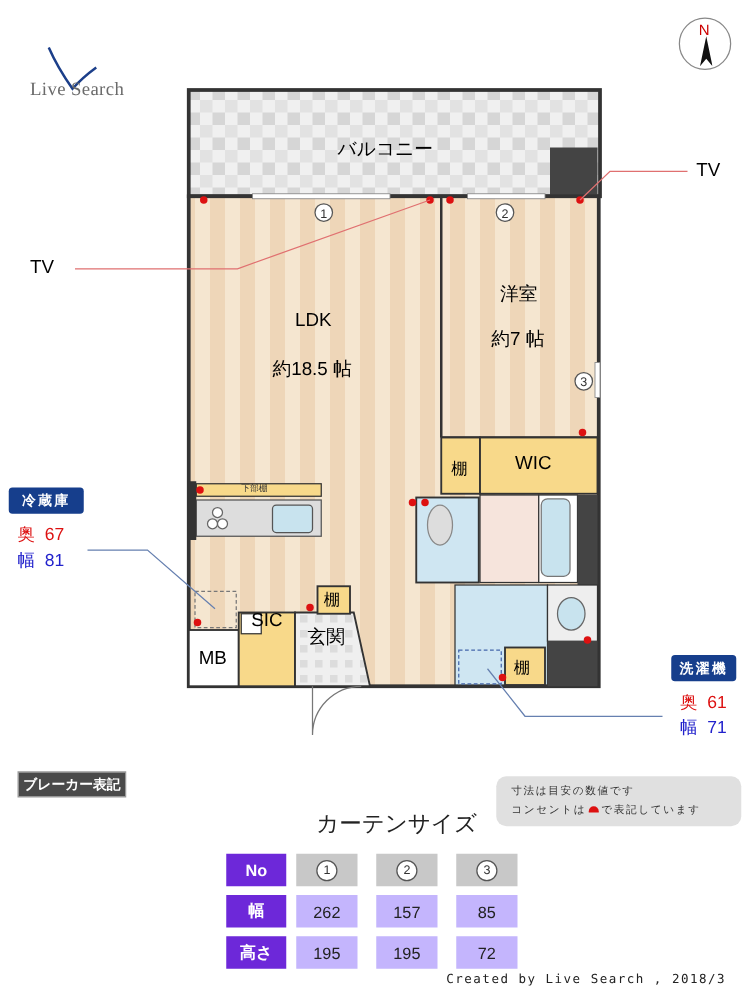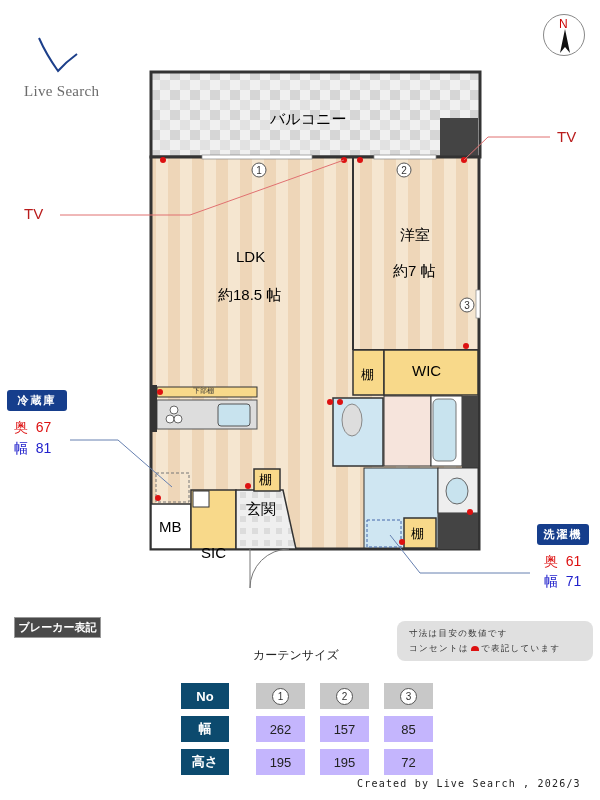--- a/index.html
+++ b/index.html
@@ -1,34 +1,34 @@
 <!DOCTYPE html>
 <html><head>
 <meta charset="utf-8">
 <style>
   * { box-sizing: border-box; margin: 0; padding: 0; }
   body { width: 600px; height: 800px; background: #ffffff; position: relative; overflow: hidden; font-family: "DejaVu Sans", sans-serif; }
   .abs { position: absolute; }
-  .logo-text { left: 24px; top: 83px; font-family: "Liberation Serif", serif; font-size: 15px; color: #6b6b6b; letter-spacing: 0.3px; }
+  .logo-text { left: 24px; top: 64px; font-family: "Liberation Serif", serif; font-size: 15px; color: #6b6b6b; letter-spacing: 0.3px; }
   .compass { left: 543px; top: 14px; width: 42px; height: 42px; border: 1px solid #888; border-radius: 50%; background: #fff; }
   .compass-n { position: absolute; left: 15px; top: 2px; font-size: 12px; color: #cc0000; font-family: "Liberation Sans", sans-serif; }
-  .tv-label { font-size: 15px; color: #b91c1c; font-family: "Liberation Sans", sans-serif; }
+  .tv-label { font-size: 15px; color: #000000; font-family: "Liberation Sans", sans-serif; }
   .room-label { font-size: 15px; color: #000000; text-align: center; font-family: "Liberation Sans", sans-serif; }
   .badge { background: #163e8c; color: #fff; font-size: 11px; font-weight: bold; padding: 3px 6px; border-radius: 3px; letter-spacing: 2px; text-align: center; font-family: "DejaVu Sans", sans-serif; }
   .dim-row { font-size: 14px; font-family: "Liberation Sans", sans-serif; }
   .dim-red { color: #dd1111; }
   .dim-blue { color: #2222cc; }
   .breaker { left: 14px; top: 617px; width: 87px; border: 1px solid #999; }
   .breaker-head { background: #4a4a4a; color: #fff; font-size: 11px; text-align: center; padding: 2px 0; font-weight: bold; }
   .breaker-val { background: #fff; color: #dd1111; font-size: 16px; text-align: center; padding: 3px 0; font-family: "Liberation Sans", sans-serif; }
   .note { left: 397px; top: 621px; width: 196px; height: 40px; background: #e0e0e0; border-radius: 8px; padding: 5px 12px; font-size: 8.5px; line-height: 15px; color: #333; letter-spacing: 1.3px; }
-  .curtain-title { left: 253px; top: 647px; font-size: 12px; color: #222; }
+  .curtain-title { left: 253px; top: 647px; font-size: 18px; color: #222; }
   .ct { left: 181px; top: 683px; }
   .ct-row { display: flex; margin-bottom: 7px; }
-  .ct-head { width: 48px; height: 26px; background: #0c4a6e; color: #fff; font-size: 13px; font-weight: bold; display: flex; align-items: center; justify-content: center; margin-right: 27px; font-family: "Liberation Sans", sans-serif; }
+  .ct-head { width: 48px; height: 26px; background: #6d28d9; color: #fff; font-size: 13px; font-weight: bold; display: flex; align-items: center; justify-content: center; margin-right: 8px; font-family: "Liberation Sans", sans-serif; }
   .ct-cell { width: 49px; height: 26px; margin-right: 15px; display: flex; align-items: center; justify-content: center; font-size: 13px; color: #222; background: #c4b5fd; font-family: "Liberation Sans", sans-serif; }
   .ct-cell.num { background: #c8c8c8; }
   .circ { width: 17px; height: 17px; border: 1px solid #555; border-radius: 50%; background: #fff; display: inline-flex; align-items: center; justify-content: center; font-size: 10px; color: #333; font-family: "Liberation Sans", sans-serif; }
   .footer { left: 357px; top: 778px; font-family: "DejaVu Sans Mono", monospace; font-size: 10px; color: #222; letter-spacing: 1.2px; }
 </style>
 </head>
 <body>
 
 <svg class="abs" style="left:36px;top:36px" width="44" height="38" viewBox="0 0 44 38">
   <path d="M3 2 Q10 18 22 35 Q30 26 41 18" stroke="#1c3f8a" stroke-width="2" fill="none"></path>
@@ -141,21 +141,21 @@
 <div class="abs room-label" style="left:270px;top:110px;">バルコニー</div>
 <div class="abs room-label" style="left:236px;top:248px;">LDK</div>
 <div class="abs room-label" style="left:218px;top:286px;">約18.5 帖</div>
 <div class="abs room-label" style="left:400px;top:226px;">洋室</div>
 <div class="abs room-label" style="left:393px;top:262px;">約7 帖</div>
 <div class="abs room-label" style="left:412px;top:362px;">WIC</div>
 <div class="abs room-label" style="left:361px;top:366px;font-size:13px;">棚</div>
 <div class="abs room-label" style="left:259px;top:471px;font-size:13px;">棚</div>
 <div class="abs room-label" style="left:411px;top:525px;font-size:13px;">棚</div>
 <div class="abs room-label" style="left:246px;top:500px;">玄関</div>
-<div class="abs room-label" style="left:201px;top:544px;">SIC</div>
+<div class="abs room-label" style="left:201px;top:488px;">SIC</div>
 <div class="abs room-label" style="left:159px;top:518px;">MB</div>
 <div class="abs" style="left:193px;top:386px;font-size:7px;color:#333;">下部棚</div>
 
 <div class="abs tv-label" style="left:24px;top:205px;">TV</div>
 <div class="abs tv-label" style="left:557px;top:128px;">TV</div>
 
 <div class="abs badge" style="left:7px;top:390px;width:60px;">冷蔵庫</div>
 <div class="abs dim-row" style="left:14px;top:419px;">
   <span class="dim-red">奥</span>&nbsp;&nbsp;<span class="dim-red">67</span>
 </div>
@@ -203,13 +203,13 @@
     <div class="ct-cell">85</div>
   </div>
   <div class="ct-row">
     <div class="ct-head">高さ</div>
     <div class="ct-cell">195</div>
     <div class="ct-cell">195</div>
     <div class="ct-cell">72</div>
   </div>
 </div>
 
-<div class="abs footer">Created by Live Search , 2026/3</div>
+<div class="abs footer">Created by Live Search , 2018/3</div>
 
 </body></html>

